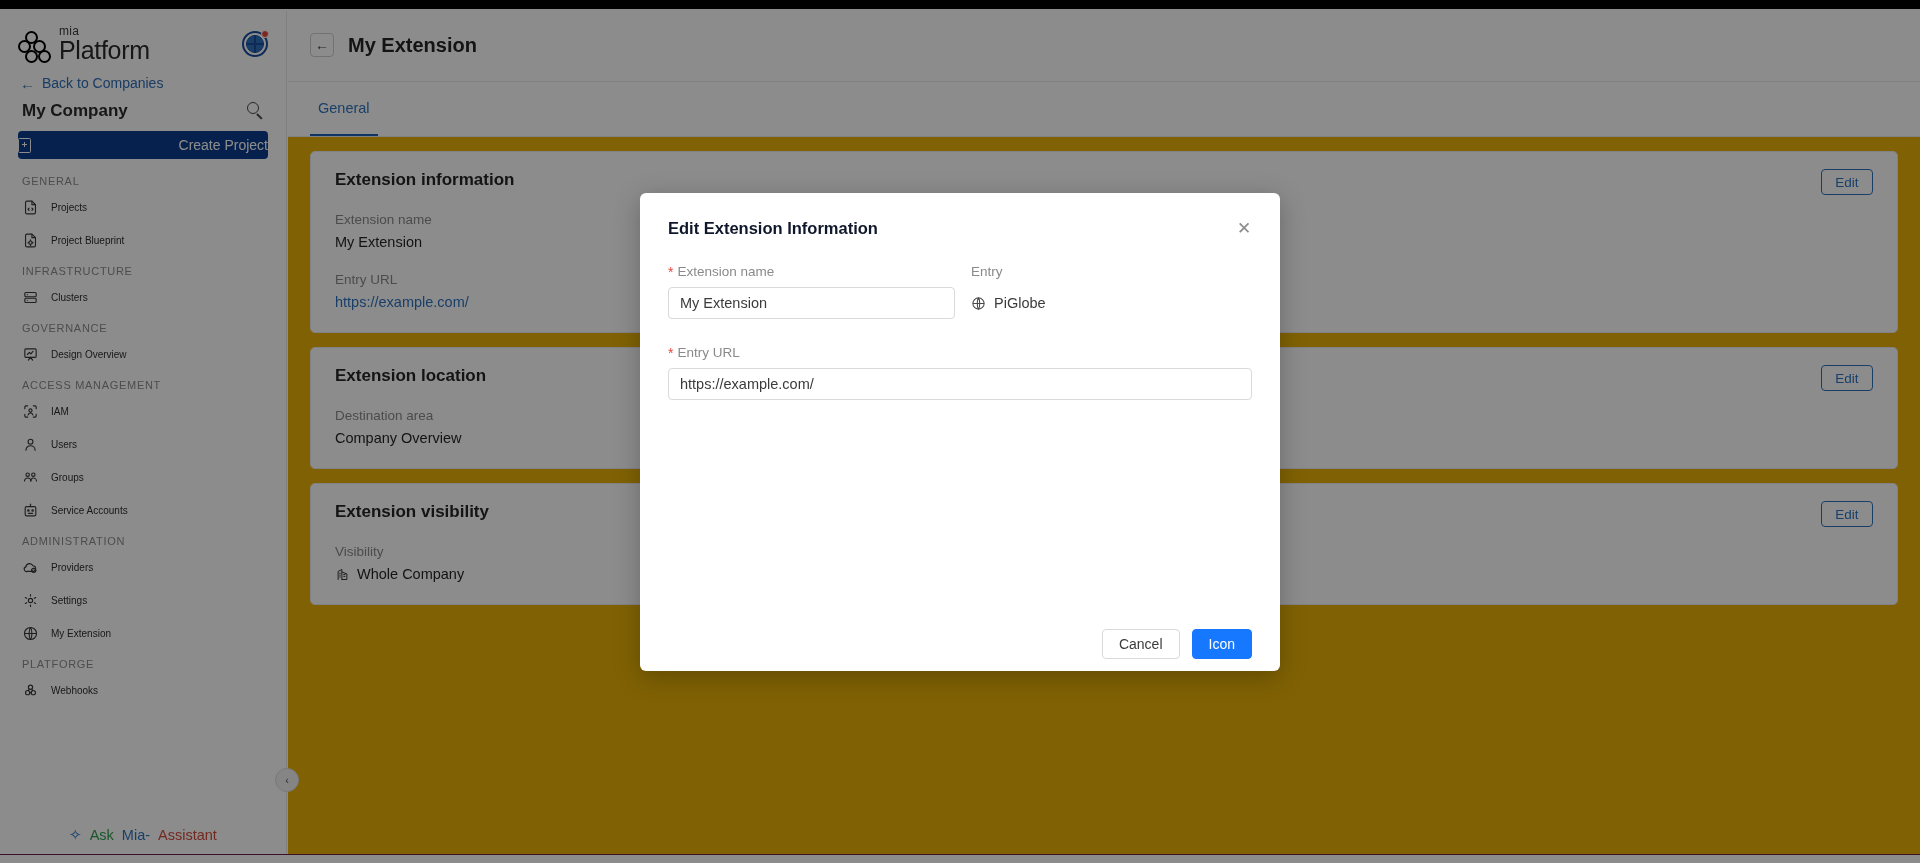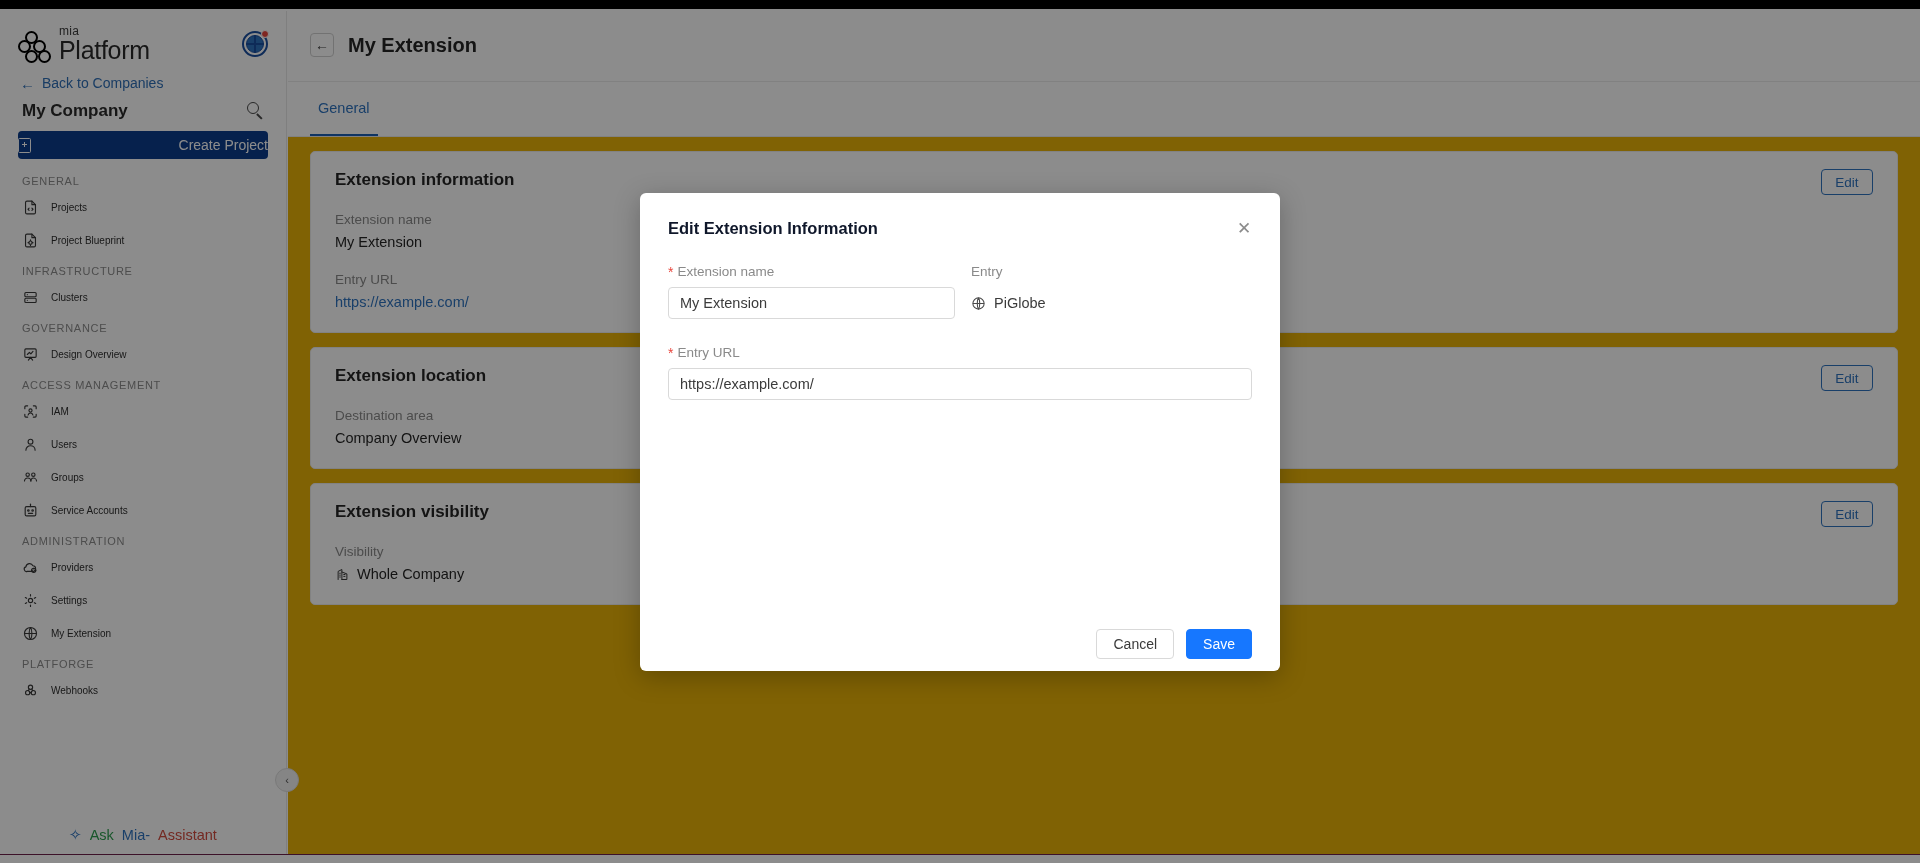--- a/index.html
+++ b/index.html
@@ -419,18 +419,18 @@
         <div class="m-label">
           <span class="req">*</span>
           <span>Entry URL</span>
         </div>
         <input class="m-input" value="https://example.com/" placeholder="https://example.com/" style="">
       </div>
     </div>
 
     <div class="modal-footer">
       <div class="btn ghost">Cancel</div>
-      <div class="btn primary">Save</div>
+      <div class="btn primary">Icon</div>
     </div>
   </div>
 
   <div class="bottombar"></div>
 </div>
 
 </body></html>

